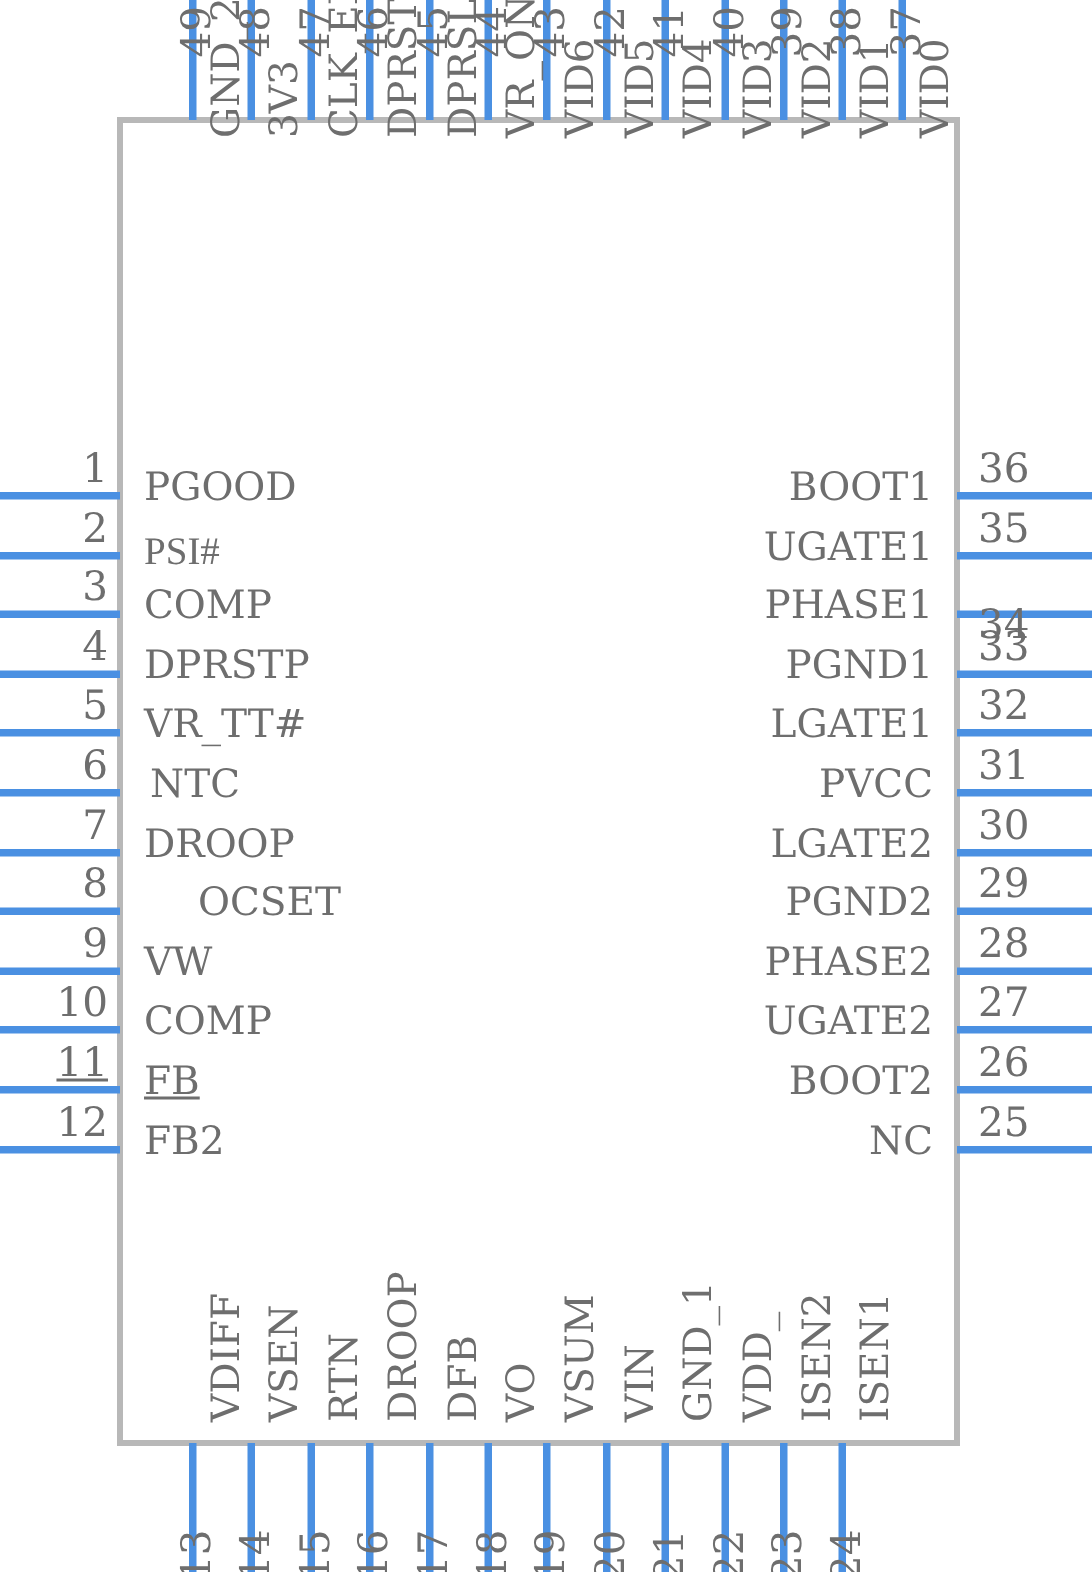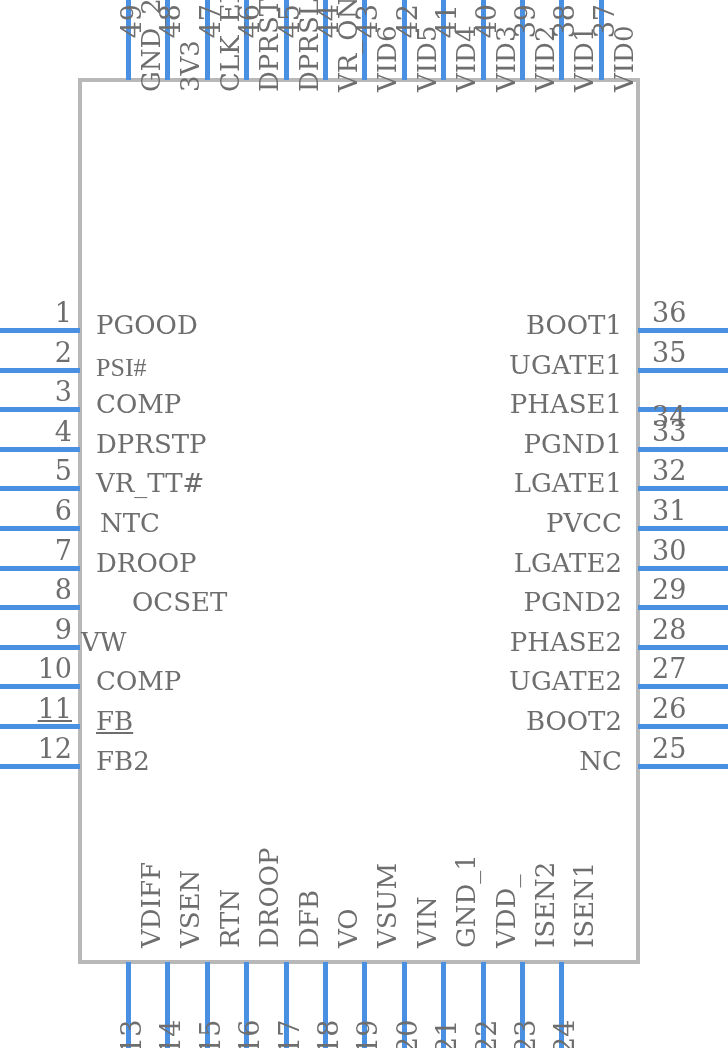--- a/index.html
+++ b/index.html
@@ -83,21 +83,21 @@
       <div class="pnum pnum-left" style="left: 0px; top: 497px; width: 72px;">6</div>
       <div class="plab plab-left" style="left: 100px; top: 510px;">NTC</div>
       <div class="pin-h" style="left: 0px; top: 565.6px; width: 80px;"></div>
       <div class="pnum pnum-left" style="left: 0px; top: 536.6px; width: 72px;">7</div>
       <div class="plab plab-left" style="left: 96px; top: 549.6px;">DROOP</div>
       <div class="pin-h" style="left: 0px; top: 605.2px; width: 80px;"></div>
       <div class="pnum pnum-left" style="left: 0px; top: 576.2px; width: 72px;">8</div>
       <div class="plab plab-left" style="left: 96px; top: 589.2px; margin-left: 36px;">OCSET</div>
       <div class="pin-h" style="left: 0px; top: 644.8px; width: 80px;"></div>
       <div class="pnum pnum-left" style="left: 0px; top: 615.8px; width: 72px;">9</div>
-      <div class="plab plab-left" style="left: 81px; top: 628.8px; text-align: right;">VW</div>
+      <div class="plab plab-left" style="left: 96px; top: 628.8px; text-align: right;">VW</div>
       <div class="pin-h" style="left: 0px; top: 684.4px; width: 80px;"></div>
       <div class="pnum pnum-left" style="left: 0px; top: 655.4px; width: 72px;">10</div>
       <div class="plab plab-left" style="left: 96px; top: 668.4px;">COMP</div>
       <div class="pin-h" style="left: 0px; top: 724px; width: 80px;"></div>
       <div class="pnum pnum-left" style="left: 0px; top: 695px; width: 72px; text-decoration: underline;">11</div>
       <div class="plab plab-left" style="left: 96px; top: 708px; text-decoration: underline;">FB</div>
       <div class="pin-h" style="left: 0px; top: 763.6px; width: 80px;"></div>
       <div class="pnum pnum-left" style="left: 0px; top: 734.6px; width: 72px;">12</div>
       <div class="plab plab-left" style="left: 96px; top: 747.6px;">FB2</div>
       <div class="pin-h" style="left: 638px; top: 763.6px; width: 90px;"></div>

